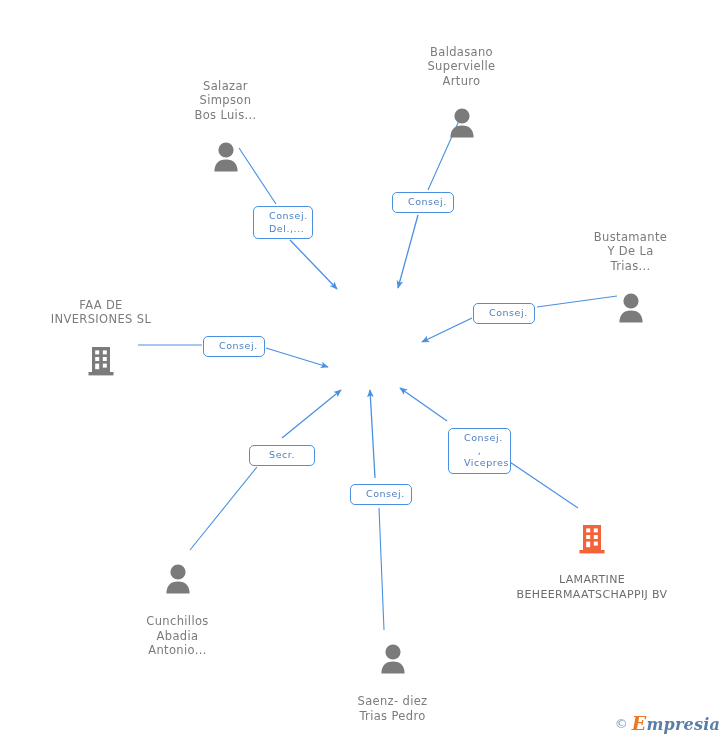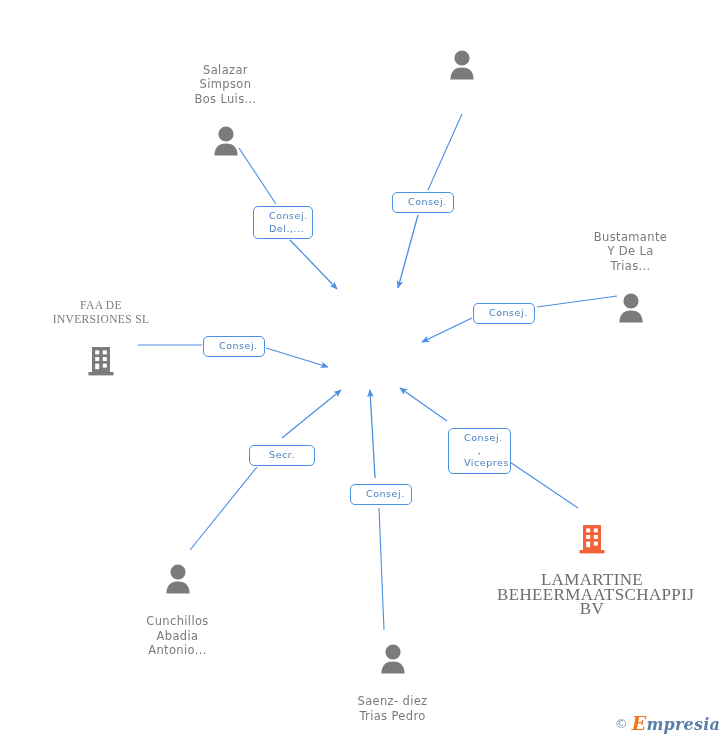--- a/index.html
+++ b/index.html
@@ -37,22 +37,22 @@
     white-space: pre-line;
   }
   .node .glyph {
     display: block;
     line-height: 0;
   }
   .node .caption {
     display: block;
   }
   .node.person .caption { color: #7b7b7b; }
-  .node.company .caption { color: #7b7b7b; font-family: Liberation Serif, serif; }
-  .node.company.highlight .caption { color: #6d6d6d; font-size: 17px; }
+  .node.company .caption { color: #7b7b7b; }
+  .node.company.highlight .caption { color: #6d6d6d; font-size: 11px; }
 
   .edge-label {
     position: absolute;
     border: 1.3px solid #4a90e2;
     border-radius: 5px;
     background: #ffffff;
     color: #4a7fc1;
     font-size: 9.5px;
     line-height: 12.5px;
     letter-spacing: 0.55px;
@@ -128,33 +128,36 @@
       <line x1="384" y1="630" x2="379" y2="508" stroke="#4a90e2" stroke-width="1.1"></line>
       <line x1="375" y1="478" x2="370" y2="390" stroke="#4a90e2" stroke-width="1.3" marker-end="url(#arrow)"></line>
     </g>
 
     <g>
       <line x1="578" y1="508" x2="501" y2="456" stroke="#4a90e2" stroke-width="1.1"></line>
       <line x1="447" y1="421" x2="400" y2="388" stroke="#4a90e2" stroke-width="1.3" marker-end="url(#arrow)"></line>
     </g>
   </svg>
 
-  <div class="node person" style="left:178px; top:48px; width:95px;">
+  <div class="node person" style="left:178px; top:64px; width:95px;">
     <span class="caption">Salazar
 Simpson
 Bos Luis...</span>
     <span class="glyph">
       <svg width="30" height="34" viewBox="0 0 30 34" style="margin-top:4px;">
         <circle cx="15" cy="9" r="7.6" fill="#7b7b7b"></circle>
         <path d="M15 18.5 C7.2 18.5 3.4 23.2 3.4 30.5 L26.6 30.5 C26.6 23.2 22.8 18.5 15 18.5 Z" fill="#7b7b7b"></path>
       </svg>
     </span>
   </div>
 
   <div class="node person" style="left:414px; top:30px; width:95px;">
+    <span class="caption">Baldasano
+Supervielle
+Arturo</span>
     <span class="glyph">
       <svg width="30" height="34" viewBox="0 0 30 34" style="margin-top:4px;">
         <circle cx="15" cy="9" r="7.6" fill="#7b7b7b"></circle>
         <path d="M15 18.5 C7.2 18.5 3.4 23.2 3.4 30.5 L26.6 30.5 C26.6 23.2 22.8 18.5 15 18.5 Z" fill="#7b7b7b"></path>
       </svg>
     </span>
   </div>
 
   <div class="node person" style="left:583px; top:215px; width:95px;">
     <span class="caption">Bustamante

